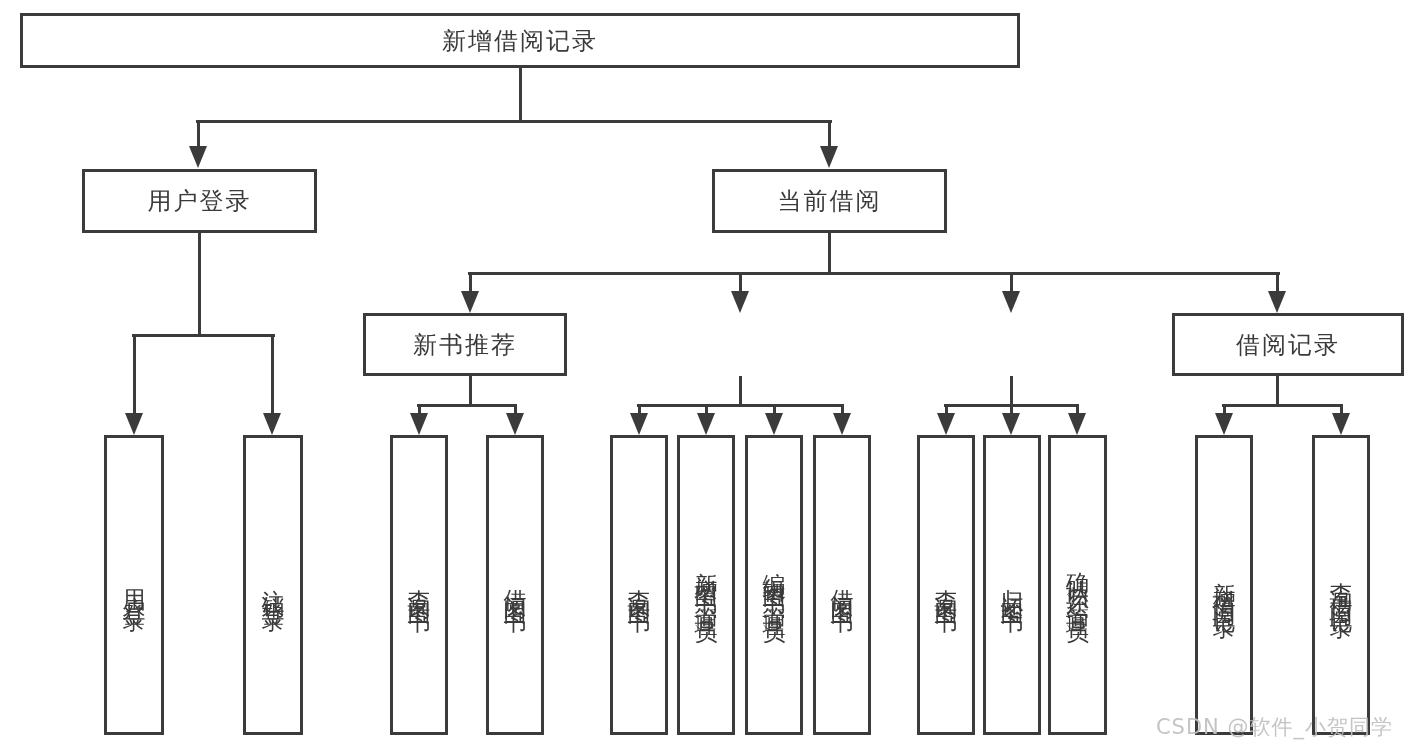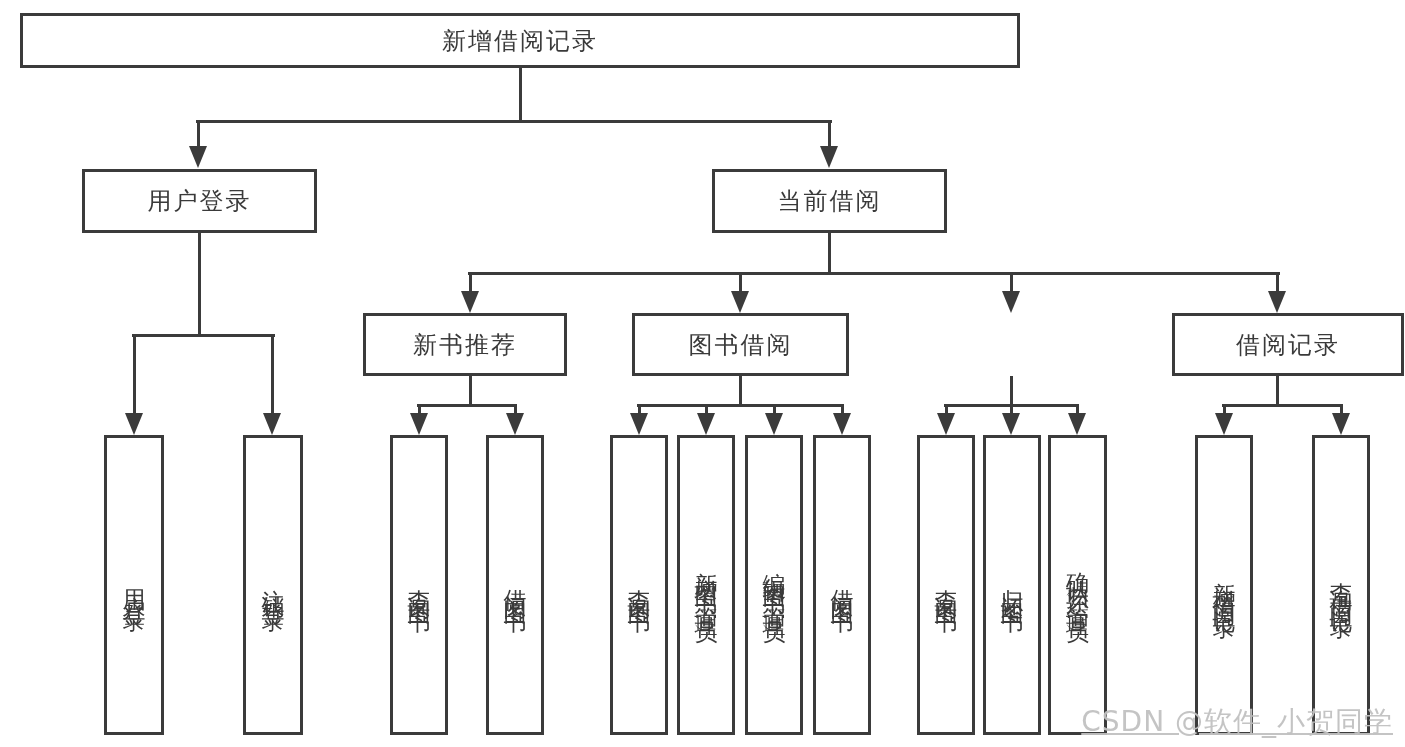--- a/index.html
+++ b/index.html
@@ -43,49 +43,45 @@
     position: absolute;
     width: 0; height: 0;
     border-left: 9px solid transparent;
     border-right: 9px solid transparent;
     border-top: 22px solid #3b3b3b;
   }
   .watermark {
     position: absolute;
     right: 12px;
     bottom: 6px;
-    font-size: 28px;
+    font-size: 21px;
     color: rgba(193, 193, 193, 0.95);
     letter-spacing: 1px;
     z-index: 10;
     white-space: nowrap;
-    text-decoration: underline;
   }
 </style>
 </head>
 <body>
 
 <div class="stage">
 
   <div class="box" style="left:20px;top:13px;width:1000px;height:55px">
     <span class="hlabel">新增借阅记录</span>
   </div>
 
   <div class="box" style="left:82px;top:169px;width:235px;height:64px">
     <span class="hlabel">用户登录</span>
   </div>
   <div class="box" style="left:712px;top:169px;width:235px;height:64px">
     <span class="hlabel">当前借阅</span>
   </div>
 
   <div class="box" style="left:363px;top:313px;width:204px;height:63px">
     <span class="hlabel">新书推荐</span>
-  </div>
-  <div class="box" style="left:632px;top:313px;width:217px;height:63px">
-    <span class="hlabel">图书借阅</span>
   </div>
   <div class="box" style="left:1172px;top:313px;width:232px;height:63px">
     <span class="hlabel">借阅记录</span>
   </div>
 
   <div class="box leaf" style="left:104px;width:60px">
     <span class="vtext">用户登录</span>
   </div>
   <div class="box leaf" style="left:243px;width:60px">
     <span class="vtext">注销登录</span>

